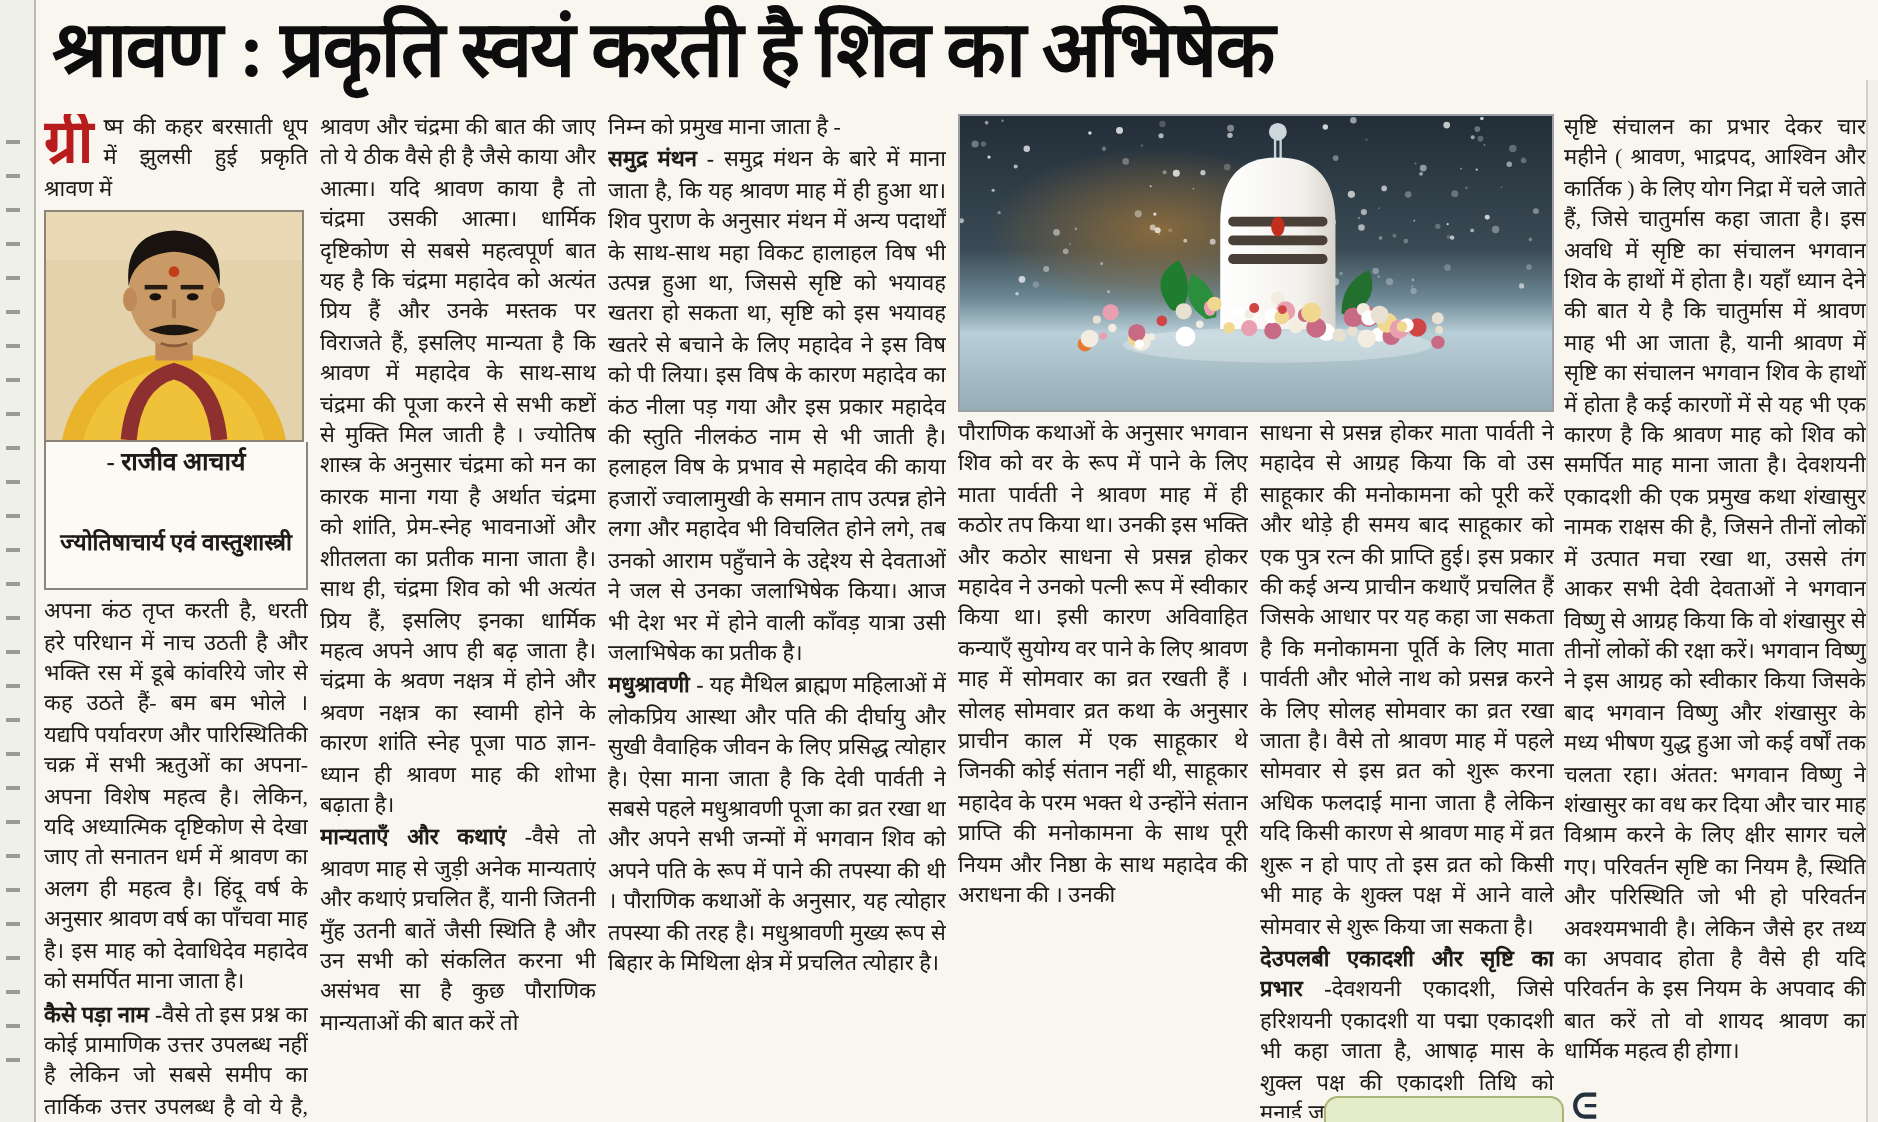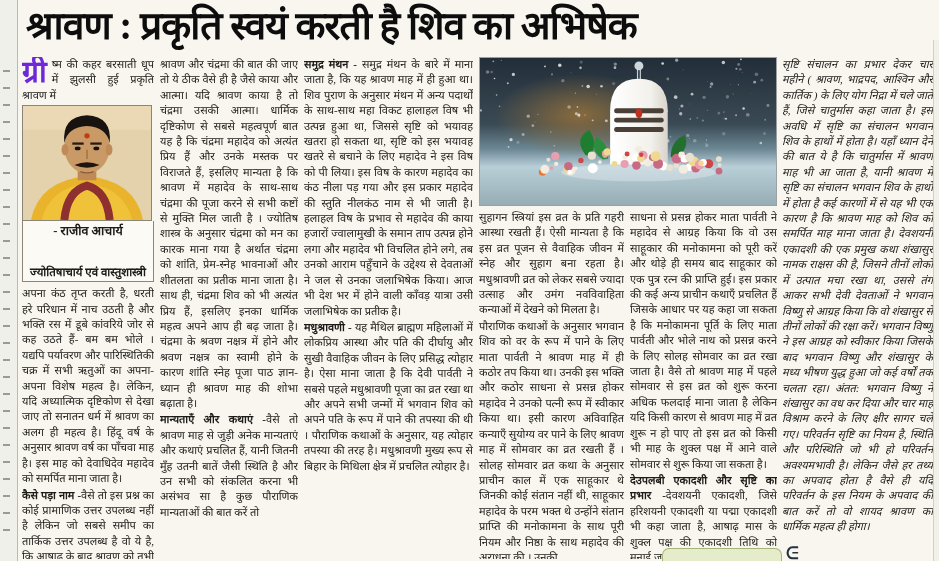--- a/index.html
+++ b/index.html
@@ -18,31 +18,31 @@
             font-size:39px;line-height:52px;font-weight:800;color:#0d0d0d;
             white-space:nowrap;letter-spacing:-1px;}
 
   .col{position:absolute;top:57px;height:502px;overflow:hidden;}
   .col p{margin:0 0 1px 0;font-size:11px;line-height:15.4px;text-align:justify;}
   .col1{left:22px;width:132px;}
   .col2{left:160px;width:138px;}
   .col3{left:304px;width:169px;}
   .col4{left:479px;top:210px;height:349px;width:145px;}
   .col5{left:630px;top:210px;height:349px;width:147px;}
-  .col6{left:782px;width:151px;font-style:italic;}
-
-  .dropcap{float:left;font-size:30px;line-height:26px;font-weight:800;margin:2px 5px 0 0;color:#6d28d9;}
+  .col6{left:782px;width:151px;}
+
+  .dropcap{float:left;font-size:30px;line-height:26px;font-weight:800;margin:2px 5px 0 0;color:#b91c1c;}
   .inline-head{font-weight:800;}
   .subhead-line{font-weight:800;}
 
   .author-fig{margin:4px 0 3px 0;clear:both;}
   .author-photo{width:130px;height:116px;border:1px solid #8a8578;box-sizing:border-box;background:#e3d2ac;}
   .author-photo svg{display:block;width:100%;height:100%;}
   .author-caption{display:block;border:1px solid #8a8578;border-top:none;background:#fbfaf4;
-                  text-align:center;padding:2px 1px 1px 1px;}
+                  text-align:center;padding:2px 1px 14px 1px;}
   .author-caption .cap1{display:block;font-weight:800;font-size:12.5px;line-height:16px;}
   .author-caption .cap2{display:block;font-weight:800;font-size:11.5px;line-height:15px;margin-top:26px;}
 
   .main-photo{position:absolute;left:479px;top:57px;width:298px;height:149px;
               border:1px solid #9aa0a3;box-sizing:border-box;overflow:hidden;background:#2a3440;}
   .main-photo svg{display:block;width:100%;height:100%;}
 
   .corner-box{position:absolute;left:662px;top:548px;width:118px;height:13px;
               background:#e4ecc9;border:1px solid #a9b477;border-bottom:none;border-radius:7px 7px 0 0;}
   .corner-glyph{position:absolute;left:786px;top:546px;width:18px;height:15px;color:#23323d;
@@ -94,20 +94,21 @@
     <p>अपना कंठ तृप्त करती है, धरती हरे परिधान में नाच उठती है और भक्ति रस में डूबे कांवरिये जोर से कह उठते हैं- बम बम भोले । यद्यपि पर्यावरण और पारिस्थितिकी चक्र में सभी ऋतुओं का अपना-अपना विशेष महत्व है। लेकिन, यदि अध्यात्मिक दृष्टिकोण से देखा जाए तो सनातन धर्म में श्रावण का अलग ही महत्व है। हिंदू वर्ष के अनुसार श्रावण वर्ष का पाँचवा माह है। इस माह को देवाधिदेव महादेव को समर्पित माना जाता है।</p>
     <p><b class="inline-head">कैसे पड़ा नाम -</b><span>वैसे तो इस प्रश्न का कोई प्रामाणिक उत्तर उपलब्ध नहीं है लेकिन जो सबसे समीप का तार्किक उत्तर उपलब्ध है वो ये है, कि आषाढ़ के बाद श्रावण को तभी शुरू हुआ माना जाता है जब चंद्रमा श्रवण नक्षत्र में प्रवेश करता है। इस कारण इसे श्रावण</span></p>
   </div>
 
   <div class="col col2">
     <p>श्रावण और चंद्रमा की बात की जाए तो ये ठीक वैसे ही है जैसे काया और आत्मा। यदि श्रावण काया है तो चंद्रमा उसकी आत्मा। धार्मिक दृष्टिकोण से सबसे महत्वपूर्ण बात यह है कि चंद्रमा महादेव को अत्यंत प्रिय हैं और उनके मस्तक पर विराजते हैं, इसलिए मान्यता है कि श्रावण में महादेव के साथ-साथ चंद्रमा की पूजा करने से सभी कष्टों से मुक्ति मिल जाती है । ज्योतिष शास्त्र के अनुसार चंद्रमा को मन का कारक माना गया है अर्थात चंद्रमा को शांति, प्रेम-स्नेह भावनाओं और शीतलता का प्रतीक माना जाता है। साथ ही, चंद्रमा शिव को भी अत्यंत प्रिय हैं, इसलिए इनका धार्मिक महत्व अपने आप ही बढ़ जाता है। चंद्रमा के श्रवण नक्षत्र में होने और श्रवण नक्षत्र का स्वामी होने के कारण शांति स्नेह पूजा पाठ ज्ञान-ध्यान ही श्रावण माह की शोभा बढ़ाता है।</p>
     <p><b class="inline-head">मान्यताएँ और कथाएं -</b><span>वैसे तो श्रावण माह से जुड़ी अनेक मान्यताएं और कथाएं प्रचलित हैं, यानी जितनी मुँह उतनी बातें जैसी स्थिति है और उन सभी को संकलित करना भी असंभव सा है कुछ पौराणिक मान्यताओं की बात करें तो</span></p>
   </div>
 
   <div class="col col3">
+    <p>निम्न को प्रमुख माना जाता है -</p>
     <p><b class="inline-head">समुद्र मंथन -</b> <span>समुद्र मंथन के बारे में माना जाता है, कि यह श्रावण माह में ही हुआ था। शिव पुराण के अनुसार मंथन में अन्य पदार्थों के साथ-साथ महा विकट हालाहल विष भी उत्पन्न हुआ था, जिससे सृष्टि को भयावह खतरा हो सकता था,  सृष्टि को इस भयावह खतरे से बचाने के लिए महादेव ने इस विष को पी लिया। इस विष के कारण महादेव का कंठ नीला पड़ गया और इस प्रकार महादेव की स्तुति नीलकंठ नाम से भी जाती है। हलाहल विष के प्रभाव से महादेव की काया हजारों ज्वालामुखी के समान ताप उत्पन्न होने लगा और महादेव भी विचलित होने लगे, तब उनको आराम पहुँचाने के उद्देश्य से देवताओं ने जल से उनका जलाभिषेक किया। आज भी देश भर में होने वाली काँवड़ यात्रा उसी जलाभिषेक का प्रतीक है।</span></p>
     <p><b class="inline-head">मधुश्रावणी -</b> <span>यह मैथिल ब्राह्मण महिलाओं में लोकप्रिय आस्था और पति की दीर्घायु और सुखी वैवाहिक जीवन के लिए प्रसिद्ध त्योहार है। ऐसा माना जाता है कि देवी पार्वती ने सबसे पहले मधुश्रावणी पूजा का व्रत रखा था और अपने सभी जन्मों में भगवान शिव को अपने पति के रूप में पाने की तपस्या की थी । पौराणिक कथाओं के अनुसार, यह त्योहार तपस्या की तरह है। मधुश्रावणी मुख्य रूप से बिहार के मिथिला क्षेत्र में प्रचलित त्योहार है।</span></p>
   </div>
 
   <div class="main-photo">
     <svg viewBox="0 0 298 149" preserveAspectRatio="none">
       <defs>
         <linearGradient id="bgGrad" x1="0" y1="0" x2="0" y2="1">
           <stop offset="0" stop-color="#222d38"></stop>
           <stop offset="0.45" stop-color="#3a4a54"></stop>
@@ -304,21 +305,20 @@
           <circle cx="112.6" cy="99.0" r="4.13" fill="#e8e0d0"></circle>
           <circle cx="75.8" cy="99.5" r="4.12" fill="#e8a0b0"></circle>
           <circle cx="72.1" cy="111.5" r="1.90" fill="#e8a0b0"></circle>
           <circle cx="162.3" cy="98.1" r="2.20" fill="#cf4545"></circle>
           <circle cx="240.6" cy="114.7" r="3.38" fill="#c96a85"></circle>
         </g>
     </svg>
   </div>
 
   <div class="col col4">
-    <p>सुहागन स्त्रियां इस व्रत के प्रति गहरी आस्था रखती हैं। ऐसी मान्यता है कि इस व्रत पूजन से वैवाहिक जीवन में स्नेह और सुहाग बना रहता है। मधुश्रावणी व्रत को लेकर सबसे ज्यादा उत्साह और उमंग नवविवाहिता कन्याओं में देखने को मिलता है।</p>
     <p>पौराणिक कथाओं के अनुसार भगवान शिव को वर के रूप में पाने के लिए माता पार्वती ने श्रावण माह में ही कठोर तप किया था। उनकी इस भक्ति और कठोर साधना से प्रसन्न होकर महादेव ने उनको पत्नी रूप में स्वीकार किया था। इसी कारण अविवाहित कन्याएँ सुयोग्य वर पाने के लिए श्रावण माह में सोमवार का व्रत रखती हैं । सोलह सोमवार व्रत कथा के अनुसार प्राचीन काल में एक साहूकार थे जिनकी कोई संतान नहीं थी, साहूकार महादेव के परम भक्त थे उन्होंने संतान प्राप्ति की मनोकामना के साथ पूरी नियम और निष्ठा के साथ महादेव की अराधना की । उनकी</p>
   </div>
 
   <div class="col col5">
     <p>साधना से प्रसन्न होकर माता पार्वती ने महादेव से आग्रह किया कि वो उस साहूकार की मनोकामना को पूरी करें और थोड़े ही समय बाद साहूकार को एक पुत्र रत्न की प्राप्ति हुई। इस प्रकार की कई अन्य प्राचीन कथाएँ प्रचलित हैं जिसके आधार पर यह कहा जा सकता है कि मनोकामना पूर्ति के लिए माता पार्वती और भोले नाथ को प्रसन्न करने के लिए सोलह सोमवार का व्रत रखा जाता है। वैसे तो श्रावण माह में पहले सोमवार से इस व्रत को शुरू करना अधिक फलदाई माना जाता है लेकिन यदि किसी कारण से श्रावण माह में व्रत शुरू न हो पाए तो इस व्रत को किसी भी माह के शुक्ल पक्ष में आने वाले सोमवार से शुरू किया जा सकता है।</p>
     <p><b class="inline-head">देउपलबी एकादशी और सृष्टि का प्रभार -</b><span>देवशयनी एकादशी, जिसे हरिशयनी एकादशी या पद्मा एकादशी भी कहा जाता है, आषाढ़ मास के शुक्ल पक्ष की एकादशी तिथि को मनाई जाती है। इस दिन भगवान विष्णु महादेव को</span></p>
   </div>
 
   <div class="col col6">
     <p>सृष्टि संचालन का प्रभार देकर चार महीने ( श्रावण, भाद्रपद, आश्विन और कार्तिक ) के लिए योग निद्रा में चले जाते हैं, जिसे चातुर्मास कहा जाता है। इस अवधि में  सृष्टि का संचालन भगवान शिव के हाथों में होता है। यहाँ ध्यान देने की बात ये है कि चातुर्मास में श्रावण माह भी आ जाता है, यानी श्रावण में सृष्टि का संचालन भगवान शिव के हाथों में होता है कई कारणों में से यह भी एक कारण है कि श्रावण माह को शिव को समर्पित माह माना जाता है। देवशयनी एकादशी की एक प्रमुख कथा शंखासुर नामक राक्षस की है, जिसने तीनों लोकों में उत्पात मचा रखा था, उससे तंग आकर सभी देवी देवताओं ने भगवान विष्णु से आग्रह किया कि वो शंखासुर से तीनों लोकों की रक्षा करें। भगवान विष्णु ने इस आग्रह को स्वीकार किया जिसके बाद भगवान विष्णु और शंखासुर के मध्य भीषण युद्ध हुआ जो कई वर्षों तक चलता रहा।  अंतत: भगवान विष्णु ने शंखासुर का वध कर दिया और चार माह विश्राम करने के लिए क्षीर सागर चले गए।  परिवर्तन सृष्टि का नियम है, स्थिति और परिस्थिति जो भी हो परिवर्तन अवश्यमभावी है। लेकिन जैसे हर तथ्य का अपवाद होता है वैसे ही यदि परिवर्तन के इस नियम के अपवाद की बात करें तो वो शायद श्रावण का धार्मिक महत्व ही होगा।</p>

